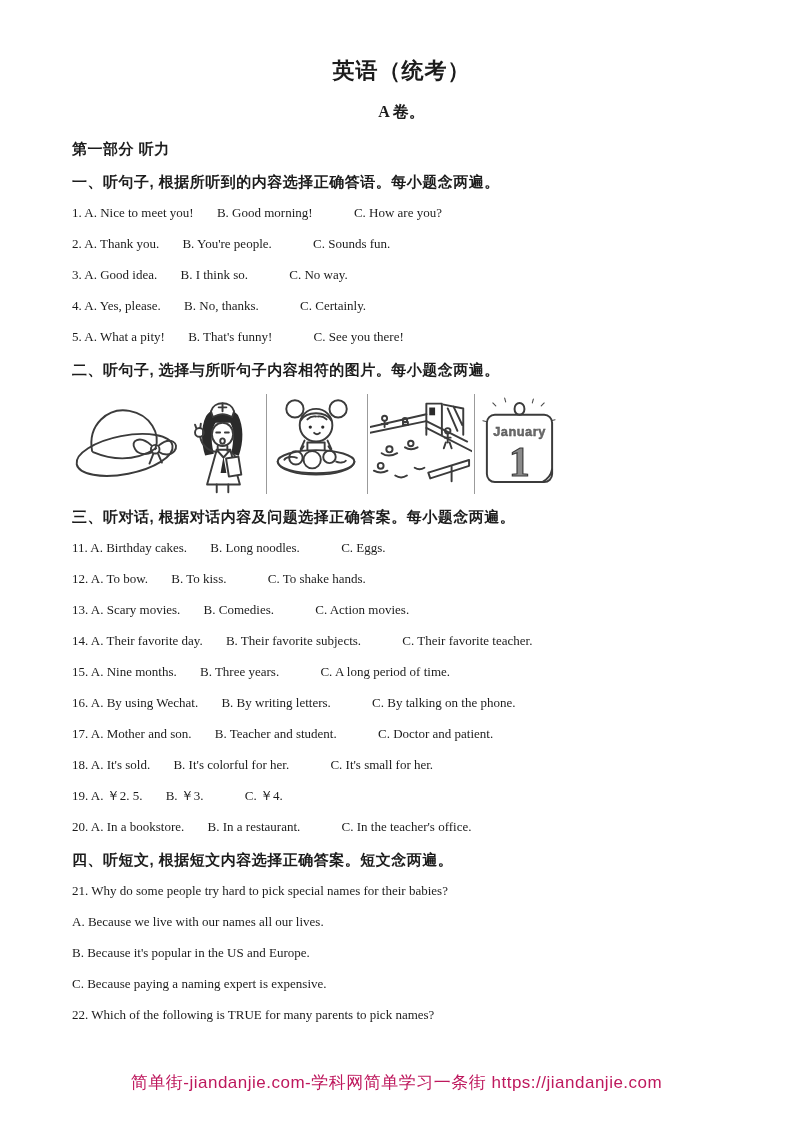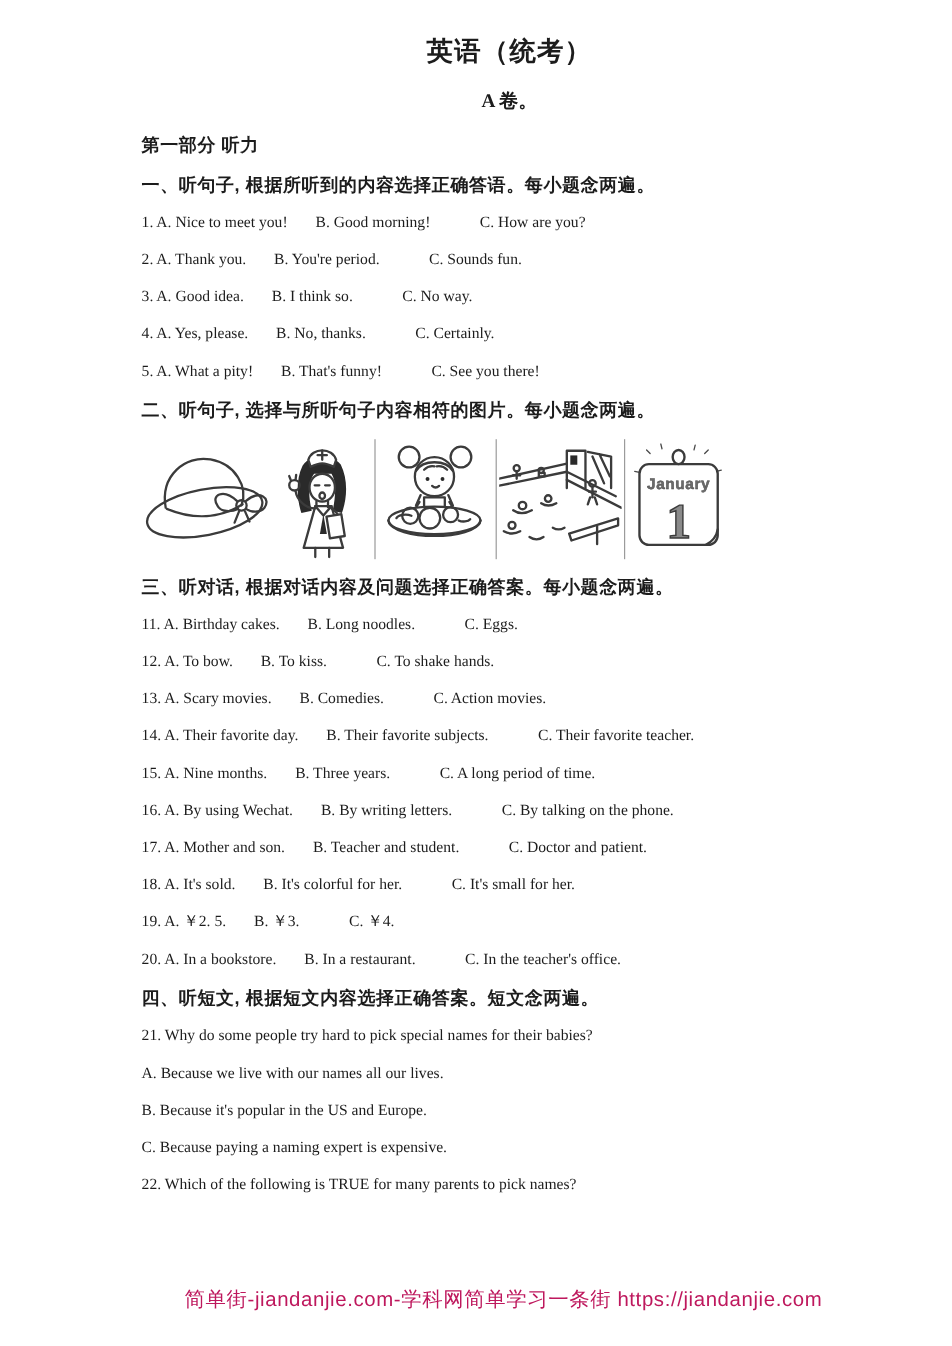--- a/index.html
+++ b/index.html
@@ -1,21 +1,21 @@
 <!DOCTYPE html>
 <html><head>
 <meta charset="utf-8">
 <style>
   html,body { margin:0; padding:0; }
   body {
     width:793px; height:1122px; background:#ffffff; position:relative;
     font-family:"Liberation Serif","DejaVu Serif",serif; color:#1c1c1c;
     overflow:hidden;
   }
-  .page { position:absolute; inset:0; padding:28px 62px 0 72px; box-sizing:border-box;margin-left:46px; }
+  .page { position:absolute; inset:0; padding:56px 62px 0 72px; box-sizing:border-box; }
   .title {
     font-family:"Liberation Sans","DejaVu Sans",sans-serif;
     font-weight:700; font-size:22px; text-align:center; margin:0 0 16px 0; letter-spacing:1px;
   }
   .subtitle { font-weight:700; font-size:16px; text-align:center; margin:0 0 17px 0; }
   .part-heading, .section-heading {
     font-family:"Liberation Sans","DejaVu Sans",sans-serif;
     font-weight:700; font-size:15px; margin:0 0 14px 0; letter-spacing:0.5px;
   }
   .q-list { margin:0; }
@@ -51,21 +51,21 @@
   <div class="q-list">
 
       <div class="q-row">
         <span class="q-opt">1. A. Nice to meet you!</span>
         <span class="q-opt">B. Good morning!</span>
         <span class="q-opt">C. How are you?</span>
       </div>
 
       <div class="q-row">
         <span class="q-opt">2. A. Thank you.</span>
-        <span class="q-opt">B. You're period.</span>
+        <span class="q-opt">B. You're people.</span>
         <span class="q-opt">C. Sounds fun.</span>
       </div>
 
       <div class="q-row">
         <span class="q-opt">3. A. Good idea.</span>
         <span class="q-opt">B. I think so.</span>
         <span class="q-opt">C. No way.</span>
       </div>
 
       <div class="q-row">

